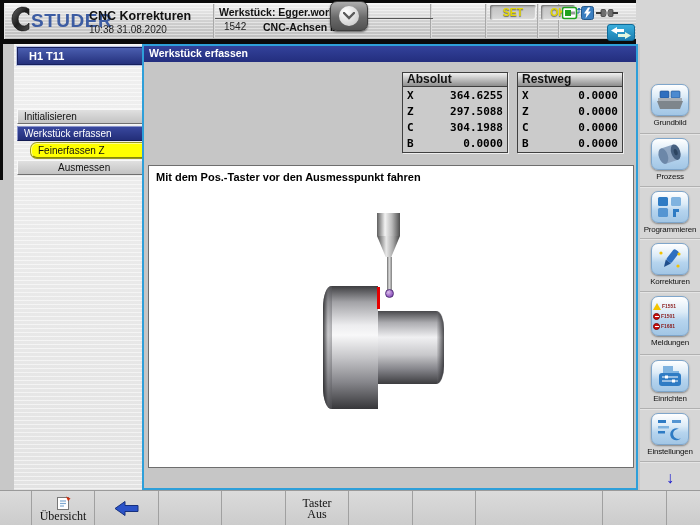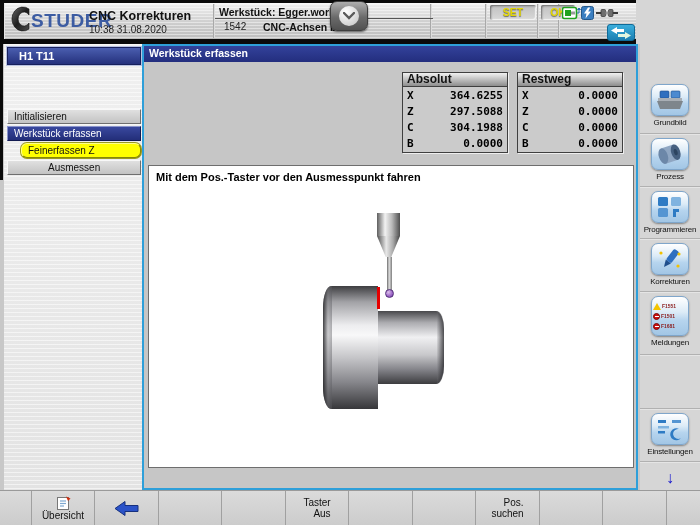--- a/index.html
+++ b/index.html
@@ -39,21 +39,21 @@
     color:#E3D600; font-weight:bold; font-size:10.5px; text-align:center; line-height:15px;
     text-shadow:0 1px 1px rgba(0,0,0,.5); cursor:pointer; }
   .set-box { left:490px; width:46px; }
   .ok-box  { left:541px; width:34px; }
   .tb-icon { position:absolute; }
   .swap-btn { position:absolute; left:607px; top:24px; width:28px; height:17px; border-radius:3px;
     background:linear-gradient(180deg,#3BAEDC,#1B7FB2); border:1px solid #0E6A98;
     display:flex; align-items:center; justify-content:center; cursor:pointer; }
 
   
-  .left-panel { position:absolute; left:4px; top:44px; width:160px; height:446px;
+  .left-panel { position:absolute; left:14px; top:44px; width:160px; height:446px;
     background:
       repeating-linear-gradient(180deg, rgba(255,255,255,.55) 0 1px, rgba(0,0,0,0) 1px 4px),
       linear-gradient(180deg,#F0F0F0,#E3E3E3);
   }
   .bezel-edge { position:absolute; left:0; top:0; width:3px; height:180px; background:#0A0A0A; }
   .lp-header { position:absolute; left:3px; top:3px; width:134px; height:18px;
     background:linear-gradient(180deg,#4A5EAF,#25317D); color:#FFF; font-weight:bold; font-size:11px;
     line-height:17px; padding-left:11px; border:1px solid #17205C; box-shadow:0 0 0 1px #B9C2E2; }
   .menu-btn { position:absolute; width:134px; height:15px; font-size:10px; line-height:13px;
     padding-left:6px; border:1px solid; cursor:pointer; }
@@ -128,21 +128,21 @@
   .msg-dot::after { content:""; position:absolute; left:1px; top:2px; width:4px; height:1.5px; background:#FFF; }
   .msg-code { font-size:9px; color:#8B1A1A; transform:scale(.55); transform-origin:left center; white-space:nowrap; font-weight:bold; }
   .down-arrow { position:absolute; left:0; top:448px; width:60px; text-align:center;
     font-size:16px; font-weight:bold; color:#1414CC; cursor:pointer; line-height:20px; }
 
   
   .bottom-bar { position:absolute; left:0; top:490px; width:700px; height:35px;
     background:linear-gradient(180deg,#DBDBDB,#CCCCCC); border-top:1px solid #9A9A9A; }
   .softkey { position:absolute; top:0; height:35px; border-right:1px solid #A0A0A0;
     display:flex; flex-direction:column; align-items:center; justify-content:center; cursor:pointer; }
-  .softkey .key-label { font-size:10px; color:#111; text-align:right; white-space:pre-line; line-height:10.5px; }
+  .softkey .key-label { font-size:12px; color:#111; text-align:center; white-space:pre-line; line-height:10.5px;font-family:Liberation Serif, serif; }
   .edge-stub { cursor:default; }
 </style>
 </head>
 <body>
 
 <div id="screen">
 
   <div class="top-bar">
     <div class="top-right-fill"></div>
     <div class="metal"></div>
@@ -351,20 +351,33 @@
           <div class="msg-row">
               <span class="msg-dot"></span>
               <span class="msg-code">F1681</span>
             </div>
         </div>
       </div>
       <div class="sk-label">Meldungen</div>
     </div>
     <div class="hsep" style="top:334px;"></div>
 
+    <div class="sk-group" style="top:340px;">
+      <div class="sk-icon">
+        <svg width="30" height="24" viewBox="0 0 30 24">
+          <path d="M8,2 h10 v5 h6 v3 h-16 Z" fill="#7FB3E0"></path>
+          <rect x="4" y="9" width="22" height="13" rx="3" fill="#2E7BC4"></rect>
+          <line x1="7" y1="13" x2="23" y2="13" stroke="#FFF" stroke-width="1.2"></line>
+          <line x1="7" y1="17" x2="23" y2="17" stroke="#FFF" stroke-width="1.2"></line>
+          <rect x="10" y="11.5" width="3" height="3" fill="#FFF"></rect>
+          <rect x="17" y="15.5" width="3" height="3" fill="#FFF"></rect>
+        </svg>
+      </div>
+      <div class="sk-label">Einrichten</div>
+    </div>
     <div class="hsep" style="top:388px;"></div>
 
     <div class="sk-group" style="top:393px;">
       <div class="sk-icon">
         <svg width="30" height="24" viewBox="0 0 30 24">
           <rect x="3" y="3" width="8" height="3" fill="#2E7BC4"></rect>
           <rect x="17" y="3" width="9" height="3" fill="#5595D2"></rect>
           <rect x="3" y="9" width="11" height="2.5" fill="#7FB3E0"></rect>
           <rect x="3" y="14" width="7" height="2.5" fill="#2E7BC4"></rect>
           <path d="M24,12 a6,6 0 1 0 2,9 a5,5 0 1 1 -2,-9 Z" fill="#2E7BC4"></path>
@@ -411,24 +424,20 @@
 Aus</div>
     </div>
 
     <div class="softkey" style="left:349px; width:64px;">
       <div class="key-label"></div>
     </div>
     <div class="softkey" style="left:413px; width:63px;">
       <div class="key-label"></div>
     </div>
 
-    <div class="softkey" style="left:476px; width:64px;">
-      <div class="key-label">Pos.
-suchen</div>
-    </div>
 
     <div class="softkey" style="left:540px; width:63px;">
       <div class="key-label"></div>
     </div>
     <div class="softkey" style="left:603px; width:64px;">
       <div class="key-label"></div>
     </div>
     <div class="softkey edge-stub" style="left:667px; width:33px; border-right:none;"></div>
   </div>
 

